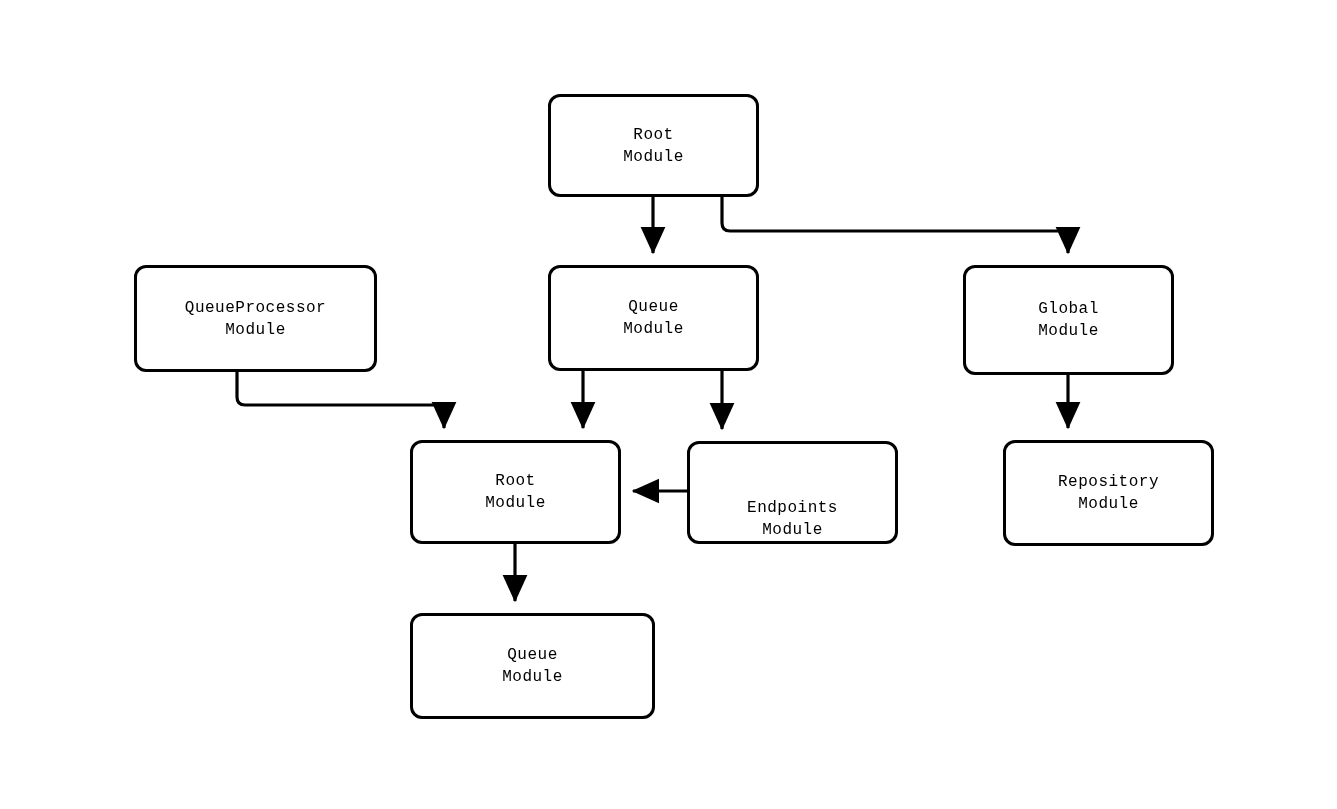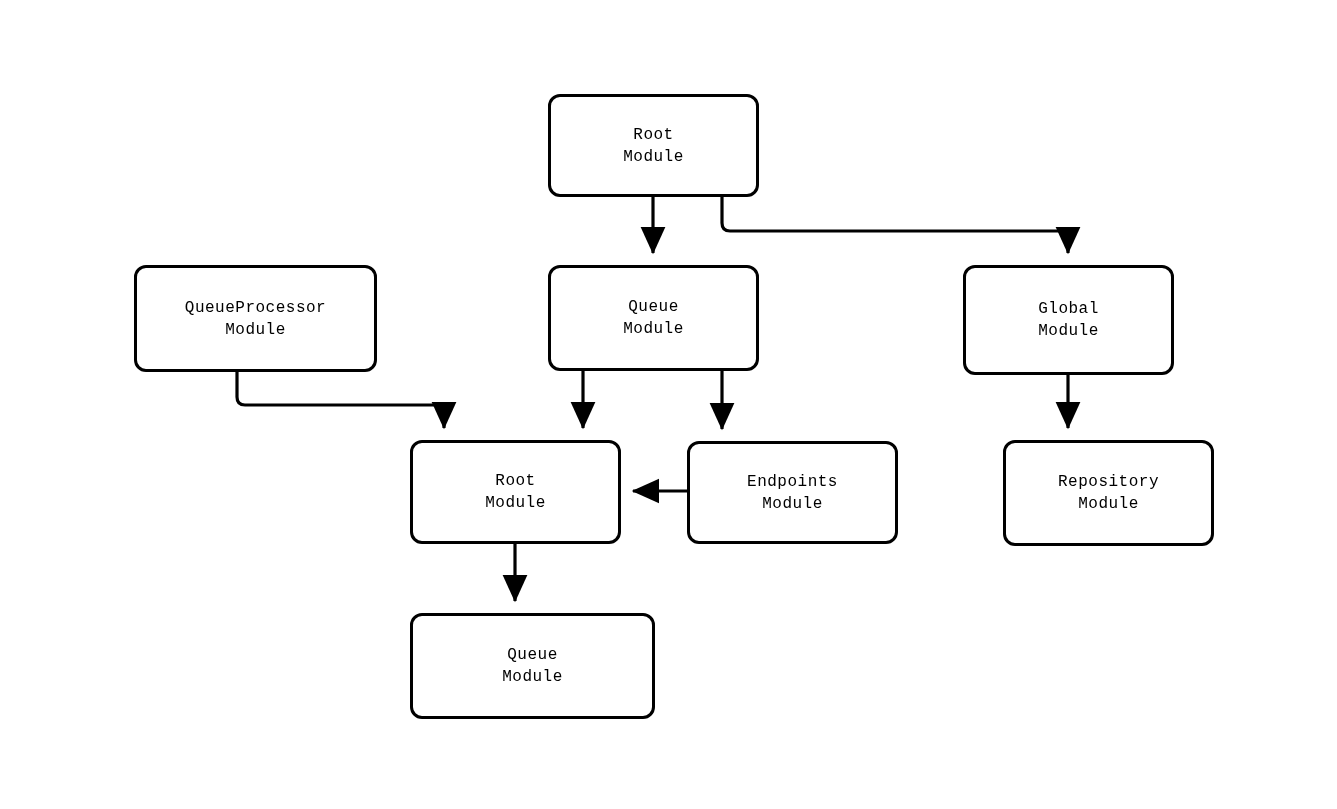--- a/index.html
+++ b/index.html
@@ -92,21 +92,21 @@
   <div class="node" style="left:963px; top:265px; width:211px; height:110px;">
     <div class="node-label">Global</div>
     <div class="node-label">Module</div>
   </div>
 
   <div class="node" style="left:410px; top:440px; width:211px; height:104px;">
     <div class="node-label">Root</div>
     <div class="node-label">Module</div>
   </div>
 
-  <div class="node" style="left:687px; top:441px; width:211px; height:103px;">
+  <div class="node" style="left:687px; top:441px; width:211px; height:103px;justify-content:flex-end;">
     <div class="node-label">Endpoints</div>
     <div class="node-label">Module</div>
   </div>
 
   <div class="node" style="left:1003px; top:440px; width:211px; height:106px;">
     <div class="node-label">Repository</div>
     <div class="node-label">Module</div>
   </div>
 
   <div class="node" style="left:410px; top:613px; width:245px; height:106px;">

